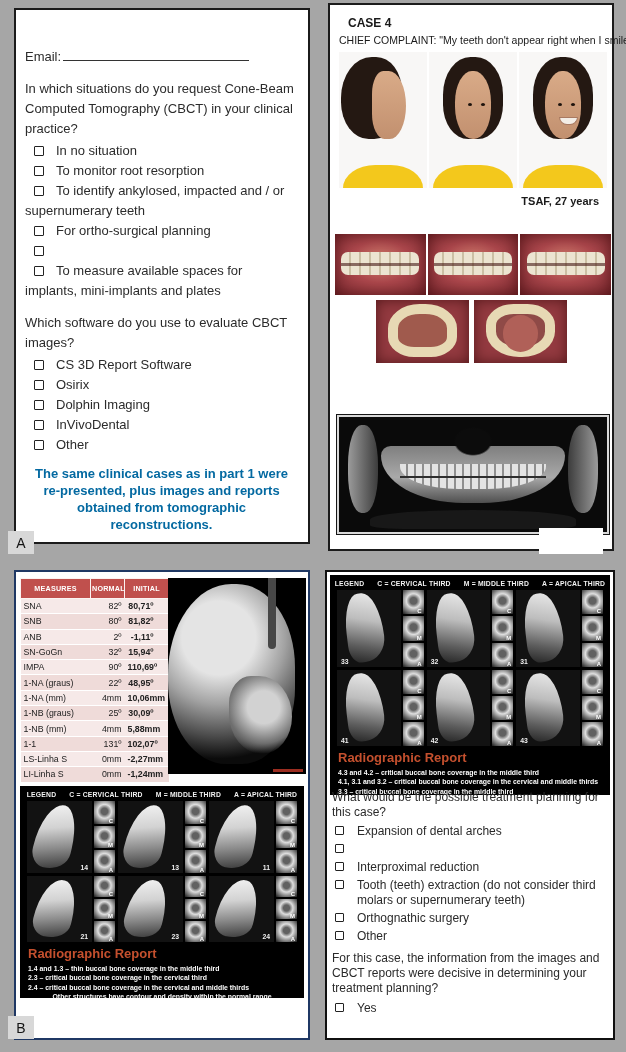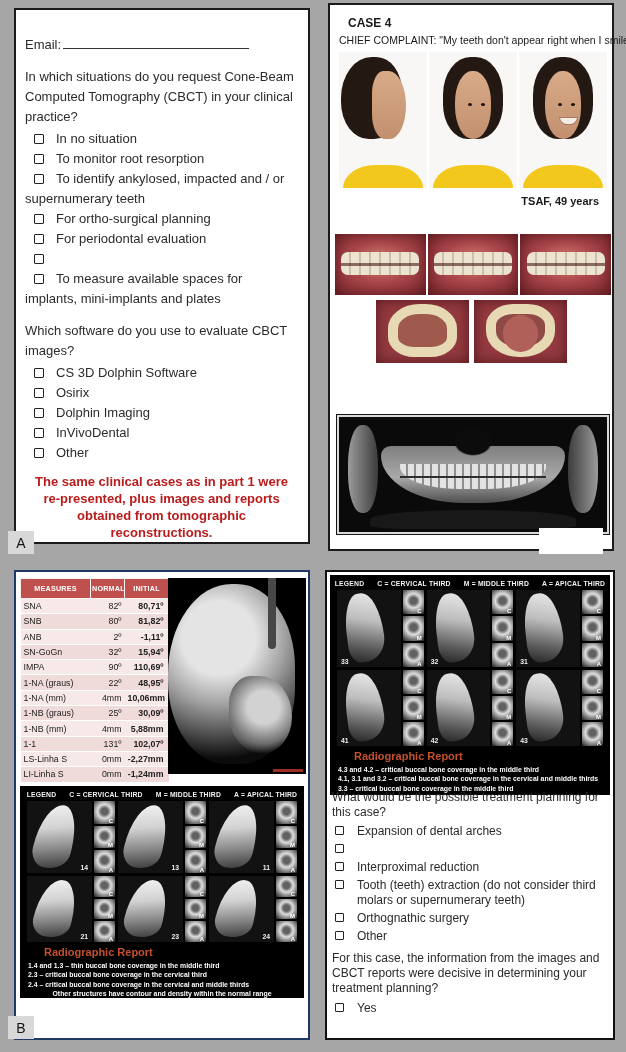--- a/index.html
+++ b/index.html
@@ -8,27 +8,27 @@
   .panelbox{position:absolute;background:#fff;box-sizing:border-box}
   #box-a-left{left:14px;top:8px;width:296px;height:536px;border:2px solid #1b1b1b}
   #box-a-right{left:328px;top:3px;width:286px;height:548px;border:2px solid #1b1b1b}
   #box-b-left{left:14px;top:570px;width:296px;height:470px;border:2px solid #1f3864}
   #box-b-right{left:325px;top:570px;width:290px;height:470px;border:2px solid #101010}
   .corner-label{position:absolute;width:26px;height:23px;background:#d8d8d8;display:flex;align-items:center;justify-content:center;font-size:14px;color:#141414;z-index:6}
   #label-a{left:8px;top:531px}
   #label-b{left:8px;top:1016px}
 
   
-  .survey{padding:25px 10px 0 9px;font-size:13px;line-height:20px;color:#2b2b2b}
+  .survey{padding:37px 10px 0 9px;font-size:13px;line-height:20px;color:#2b2b2b}
   .email-row{margin-bottom:12px}
   .email-line{display:inline-block;width:186px;height:12px;border-bottom:1.6px solid #333;margin-left:2px;vertical-align:baseline}
   .q1{margin-bottom:2px}
   .cbxA{display:inline-block;width:10px;height:10px;border:1.4px solid #222;border-radius:1px;margin:0 12px 0 9px;vertical-align:-1px;background:#fff;box-sizing:border-box}
   .q2{margin-top:12px;margin-bottom:2px}
-  .note{margin-top:10px;font-weight:bold;text-align:center;line-height:17px;padding:0 2px;color:#b91c1c}
+  .note{margin-top:10px;font-weight:bold;text-align:center;line-height:17px;padding:0 2px;color:#0369a1}
 
   
   .case-title{position:absolute;left:18px;top:11px;font-weight:bold;font-size:12px}
   .chief{position:absolute;left:9px;top:29px;font-size:10.5px;white-space:nowrap}
   .faces{position:absolute;left:9px;top:47px;width:268px;height:136px;display:flex;gap:2px}
   .photo-face{flex:1;position:relative;background:#f8f7f6;overflow:hidden}
   .hair{position:absolute;top:4%;left:16%;width:68%;height:60%;background:#241812;border-radius:46% 46% 42% 42%}
   .skin{position:absolute;top:14%;left:29%;width:42%;height:50%;background:linear-gradient(#d9ab88,#c2906f);border-radius:46% 46% 46% 48%}
   .profile .hair{left:2%;width:70%;border-radius:50% 42% 45% 45%}
   .profile .skin{left:38%;width:38%;border-radius:38% 58% 55% 42%}
@@ -56,21 +56,21 @@
   .pano-chin{position:absolute;left:12%;right:12%;bottom:4%;height:16%;background:#181818;border-radius:50% 50% 20% 20%}
   .notch{position:absolute;right:9px;bottom:-5px;width:64px;height:26px;background:#fff;z-index:4}
 
   
   .meas{position:absolute;left:4px;top:6px;border-collapse:collapse;font-size:8.8px;table-layout:fixed;width:148px}
   .meas th{background:#c0504d;color:#fff;font-size:7.2px;height:17px;border:1px solid #fbf3f2;font-weight:bold;letter-spacing:.2px}
   .meas td{height:14.3px;border-bottom:1px solid #fff;padding:0 3px;color:#222}
   .meas tbody tr:nth-child(odd) td{background:#f6e9e8}
   .meas tbody tr:nth-child(even) td{background:#efdbd9}
   .meas td.c2{text-align:right}
-  .meas td.c3{text-align:right;font-weight:bold;padding-right:5px}
+  .meas td.c3{text-align:right;font-weight:bold;padding-right:15px}
   .ceph{position:absolute;left:152px;top:6px;width:138px;height:196px;background:#000;overflow:hidden}
   .skull{position:absolute;top:3%;left:0;width:92%;height:92%;background:radial-gradient(circle at 40% 30%,#e4e4e4 0 25%,#a2a2a2 45%,#4e4e4e 66%,#0b0b0b 82%);border-radius:50% 46% 42% 46%}
   .jawshape{position:absolute;bottom:10%;right:10%;width:46%;height:40%;background:radial-gradient(circle at 55% 40%,#d2d2d2 0 28%,#6f6f6f 62%,transparent 80%);border-radius:40% 60% 55% 60%}
   .rod{position:absolute;top:0;right:22%;width:8px;height:36%;background:#474747;border-radius:0 0 4px 4px}
   .ceph-tag{position:absolute;bottom:2px;right:3px;width:30px;height:3px;background:#9c2d20}
 
   .cbct{position:absolute;background:#000;color:#fff;overflow:hidden}
   #cbct-upper{left:4px;top:214px;width:284px;height:212px}
   #cbct-lower{left:3px;top:3px;width:280px;height:220px}
   .legend{display:flex;justify-content:center;gap:13px;font-size:6.8px;font-weight:bold;padding:5px 0 3px;color:#f2f2f2;letter-spacing:.2px;white-space:nowrap}
@@ -80,21 +80,21 @@
   .ccell{display:flex;gap:2px;overflow:hidden}
   .cbig{flex:1;position:relative;background:#121212;overflow:hidden}
   .tooth{position:absolute;left:14%;top:4%;width:58%;height:90%;background:linear-gradient(163deg,#f7f7f7 0%,#d2d2d2 38%,#8b8b8b 66%,#2c2c2c 100%);border-radius:58% 42% 62% 38%/74% 62% 30% 26%;transform:rotate(13deg)}
   #cbct-lower .tooth{transform:rotate(-7deg);border-radius:46% 54% 64% 36%/62% 72% 38% 28%;background:linear-gradient(196deg,#ededed 0%,#bdbdbd 40%,#5d5d5d 75%,#222 100%)}
   .tnum{position:absolute;bottom:2px;right:4px;font-size:6.8px;font-weight:bold;color:#f0f0f0}
   #cbct-lower .tnum{right:auto;left:4px}
   .ccrops{width:21px;display:flex;flex-direction:column;gap:2px}
   .crop{flex:1;position:relative;background:radial-gradient(circle at 50% 45%,#616161 0 20%,#dedede 42%,#8f8f8f 64%,#262626 96%)}
   .clabel{position:absolute;bottom:0;right:2px;font-size:6px;font-weight:bold;color:#fff}
   .rep{padding:3px 8px 0}
-  .rep-title{color:#c4502e;font-weight:bold;font-size:11px;margin:1px 16px 3px}
+  .rep-title{color:#c4502e;font-weight:bold;font-size:13px;margin:1px 0 3px}
   .rep-line{font-size:6.9px;font-weight:bold;line-height:9.3px;color:#fdfdfd}
   .rep-foot{font-size:6.9px;font-weight:bold;text-align:center;margin-top:1px;color:#fdfdfd}
 
   
   .questions{position:absolute;left:5px;top:218px;width:278px;font-size:12px;line-height:15px;color:#2a2a2a}
   .qB{margin:0 0 4px}
   .optB{position:relative;padding-left:25px;margin-bottom:3px;min-height:15px}
   .cbxB{position:absolute;left:3px;top:2px;width:9px;height:9px;border:1.4px solid #222;border-radius:1px;background:#fff;box-sizing:border-box}
   .q4{margin:7px 0 5px}
 </style>
@@ -106,25 +106,24 @@
   <div id="box-a-left" class="panelbox">
     <div class="survey">
       <div class="email-row">
         <span>Email:</span><span class="email-line"></span>
       </div>
       <div class="q1">In which situations do you request Cone-Beam Computed Tomography (CBCT) in your clinical practice?</div>
       <div class="opt"><span class="cbxA"></span><span>In no situation</span></div>
       <div class="opt"><span class="cbxA"></span><span>To monitor root resorption</span></div>
       <div class="opt"><span class="cbxA"></span><span>To identify ankylosed, impacted and / or supernumerary teeth</span></div>
       <div class="opt"><span class="cbxA"></span><span>For ortho-surgical planning</span></div>
-      <div class="opt"><span class="cbxA"></span><span>For periodontal evaluation</span></div>
       <div class="opt"><span class="cbxA"></span></div>
       <div class="opt"><span class="cbxA"></span><span>To measure available spaces for implants, mini-implants and plates</span></div>
       <div class="q2">Which software do you use to evaluate CBCT images?</div>
-      <div class="opt"><span class="cbxA"></span><span>CS 3D Dolphin Software</span></div>
+      <div class="opt"><span class="cbxA"></span><span>CS 3D Report Software</span></div>
       <div class="opt"><span class="cbxA"></span><span>Osirix</span></div>
       <div class="opt"><span class="cbxA"></span><span>Dolphin Imaging</span></div>
       <div class="opt"><span class="cbxA"></span><span>InVivoDental</span></div>
       <div class="opt"><span class="cbxA"></span><span>Other</span></div>
       <div class="note">The same clinical cases as in part 1 were re-presented, plus images and reports obtained from tomographic reconstructions.</div>
     </div>
   </div>
 
   <div id="box-a-right" class="panelbox">
     <div class="case-title">CASE 4</div>
@@ -146,21 +145,21 @@
       <div class="photo-face">
         <div class="hair"></div>
         <div class="skin">
             <div class="eyes"></div>
             <div class="mouth"></div>
           </div>
         <div class="shirt"></div>
       </div>
     </div>
 
-    <div class="patient-id">TSAF, 49 years</div>
+    <div class="patient-id">TSAF, 27 years</div>
 
     <div class="intra-row">
       <div class="photo-intra">
           <div class="teeth-band"></div>
         </div>
       <div class="photo-intra">
           <div class="teeth-band"></div>
         </div>
       <div class="photo-intra">
           <div class="teeth-band"></div>

